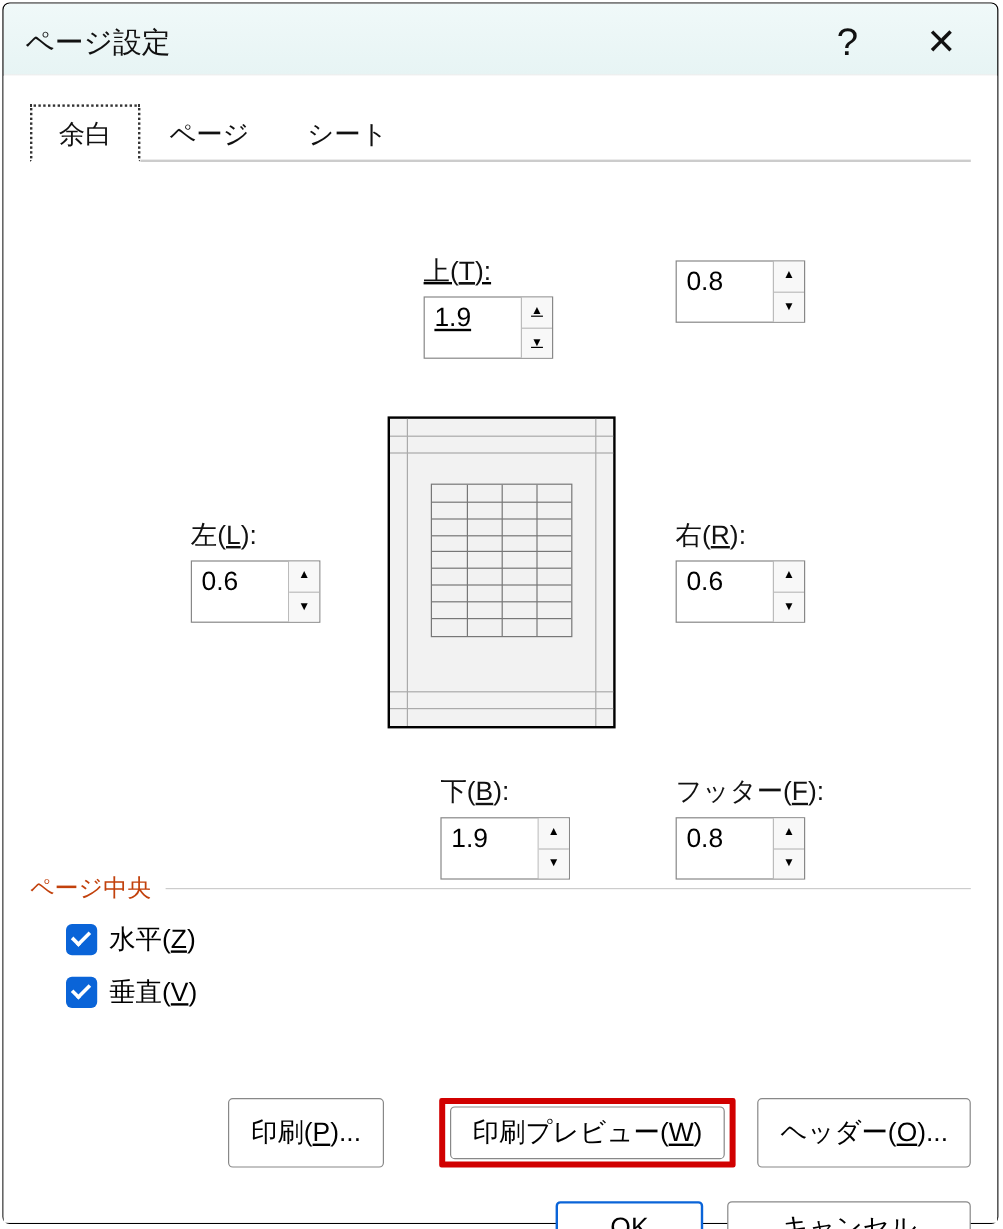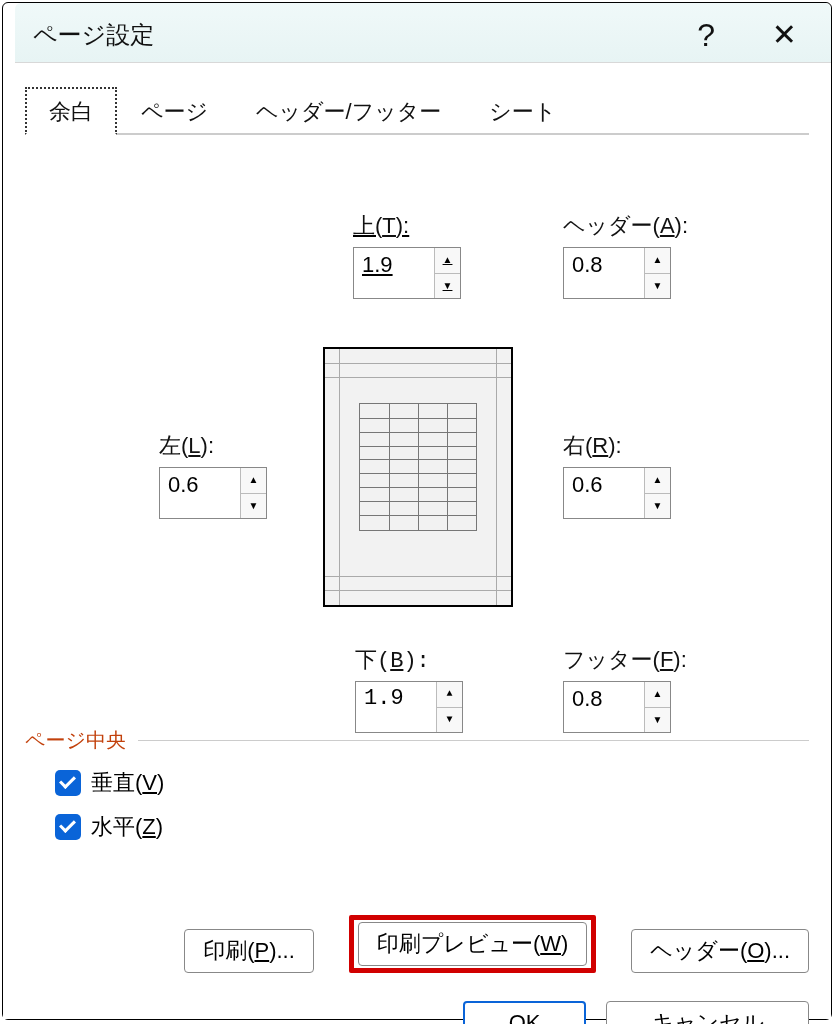--- a/index.html
+++ b/index.html
@@ -13,21 +13,21 @@
   .outer-frame {
     position: absolute;
     left: 2px; top: 2px;
     width: 830px; height: 1018px;
     border: 1px solid #000;
     border-radius: 6px;
     background: #fff;
   }
   .titlebar {
     position: absolute;
-    left: 12px; top: 0; right: 0; height: 60px;
+    left: 0; top: 0; right: 0; height: 60px;
     background: linear-gradient(#f0f9f9, #e7f4f4);
     border-radius: 6px 6px 0 0;
     border-bottom: 1px solid #d8d8d8;
     text-decoration: underline;
   }
   .titlebar .title {
     position: absolute;
     left: 18px; top: 16px;
     font-size: 24px;
     color: #111;
@@ -109,21 +109,21 @@
     font-size: 10px; line-height: 1;
     cursor: pointer;
     background: #f8f8f8;
   }
   .spinbox .btns .arr + .arr { border-top: 1px solid #bbb; }
 
   .f-top     { left: 350px; top: 56px; text-decoration: underline; }
   .f-header  { left: 560px; top: 56px; }
   .f-left    { left: 156px; top: 276px; }
   .f-right   { left: 560px; top: 276px; }
-  .f-bottom  { left: 352px; top: 490px; font-family: Liberation Mono, monospace; }
+  .f-bottom  { left: 364px; top: 490px; }
   .f-footer  { left: 560px; top: 490px; }
 
   .page-diagram {
     position: absolute;
     left: 320px; top: 192px;
     width: 190px; height: 260px;
     border: 2px solid #000;
     background: #f2f2f2;
   }
   .pd-line { position: absolute; background: #aaa; }
@@ -186,26 +186,27 @@
     border-radius: 4px;
     font-size: 22px;
     padding: 6px 18px;
     cursor: pointer;
     white-space: nowrap;
   }
   .btn.primary { border: 2px solid #0a64d8; }
   .row1 {
     position: absolute;
     left: 0; right: 22px; top: 852px;
-    display: flex; justify-content: flex-end; gap: 35px; align-items: flex-end;
+    display: flex; justify-content: flex-end; gap: 18px;
   }
   .highlight-box {
     border: 5px solid #d10000;
     padding: 2px 4px;
     border-radius: 2px;
+    margin-left: 28px;
   }
   .row2 {
     position: absolute;
     left: 0; right: 22px; top: 938px;
     display: flex; justify-content: flex-end; gap: 20px;
   }
   .row2 .btn { padding-left: 44px; padding-right: 44px; }
 </style>
 </head>
 <body>
@@ -216,43 +217,39 @@
     <div class="title">ページ設定</div>
     <div class="help-icon">?</div>
     <div class="close-icon">✕</div>
   </div>
 
   <div class="client">
 
     <div class="tabstrip">
       <div class="tab active">余白</div>
       <div class="tab">ページ</div>
-      <div class="tab">ヘッダー/フッター</div>
       <div class="tab">シート</div>
     </div>
 
     <div class="margins">
 
       <div class="field f-top">
         <div class="lbl">
           <span>上(</span><span class="und">T</span><span>):</span>
         </div>
         <div class="spinbox">
           <div class="val">1.9</div>
           <div class="btns">
             <div class="arr">▲</div>
             <div class="arr">▼</div>
           </div>
         </div>
       </div>
 
       <div class="field f-header">
-        <div class="lbl">
-          <span>ヘッダー(</span><span class="und">A</span><span>):</span>
-        </div>
         <div class="spinbox">
           <div class="val">0.8</div>
           <div class="btns">
             <div class="arr">▲</div>
             <div class="arr">▼</div>
           </div>
         </div>
       </div>
 
       <div class="field f-left">
@@ -331,27 +328,27 @@
     </div>
 
     <div class="center-block">
       <div class="grp">
         <span>ページ中央</span>
         <div class="line"></div>
       </div>
       <div class="chk-row">
         <div class="chkbox"></div>
         <span>
-          <span>垂直(</span><span class="und">V</span><span>)</span>
+          <span>水平(</span><span class="und">Z</span><span>)</span>
         </span>
       </div>
       <div class="chk-row">
         <div class="chkbox"></div>
         <span>
-          <span>水平(</span><span class="und">Z</span><span>)</span>
+          <span>垂直(</span><span class="und">V</span><span>)</span>
         </span>
       </div>
     </div>
 
     <div class="row1">
       <button class="btn">
         <span>印刷(</span><span class="und">P</span><span>)...</span>
       </button>
       <span class="highlight-box">
         <button class="btn">

